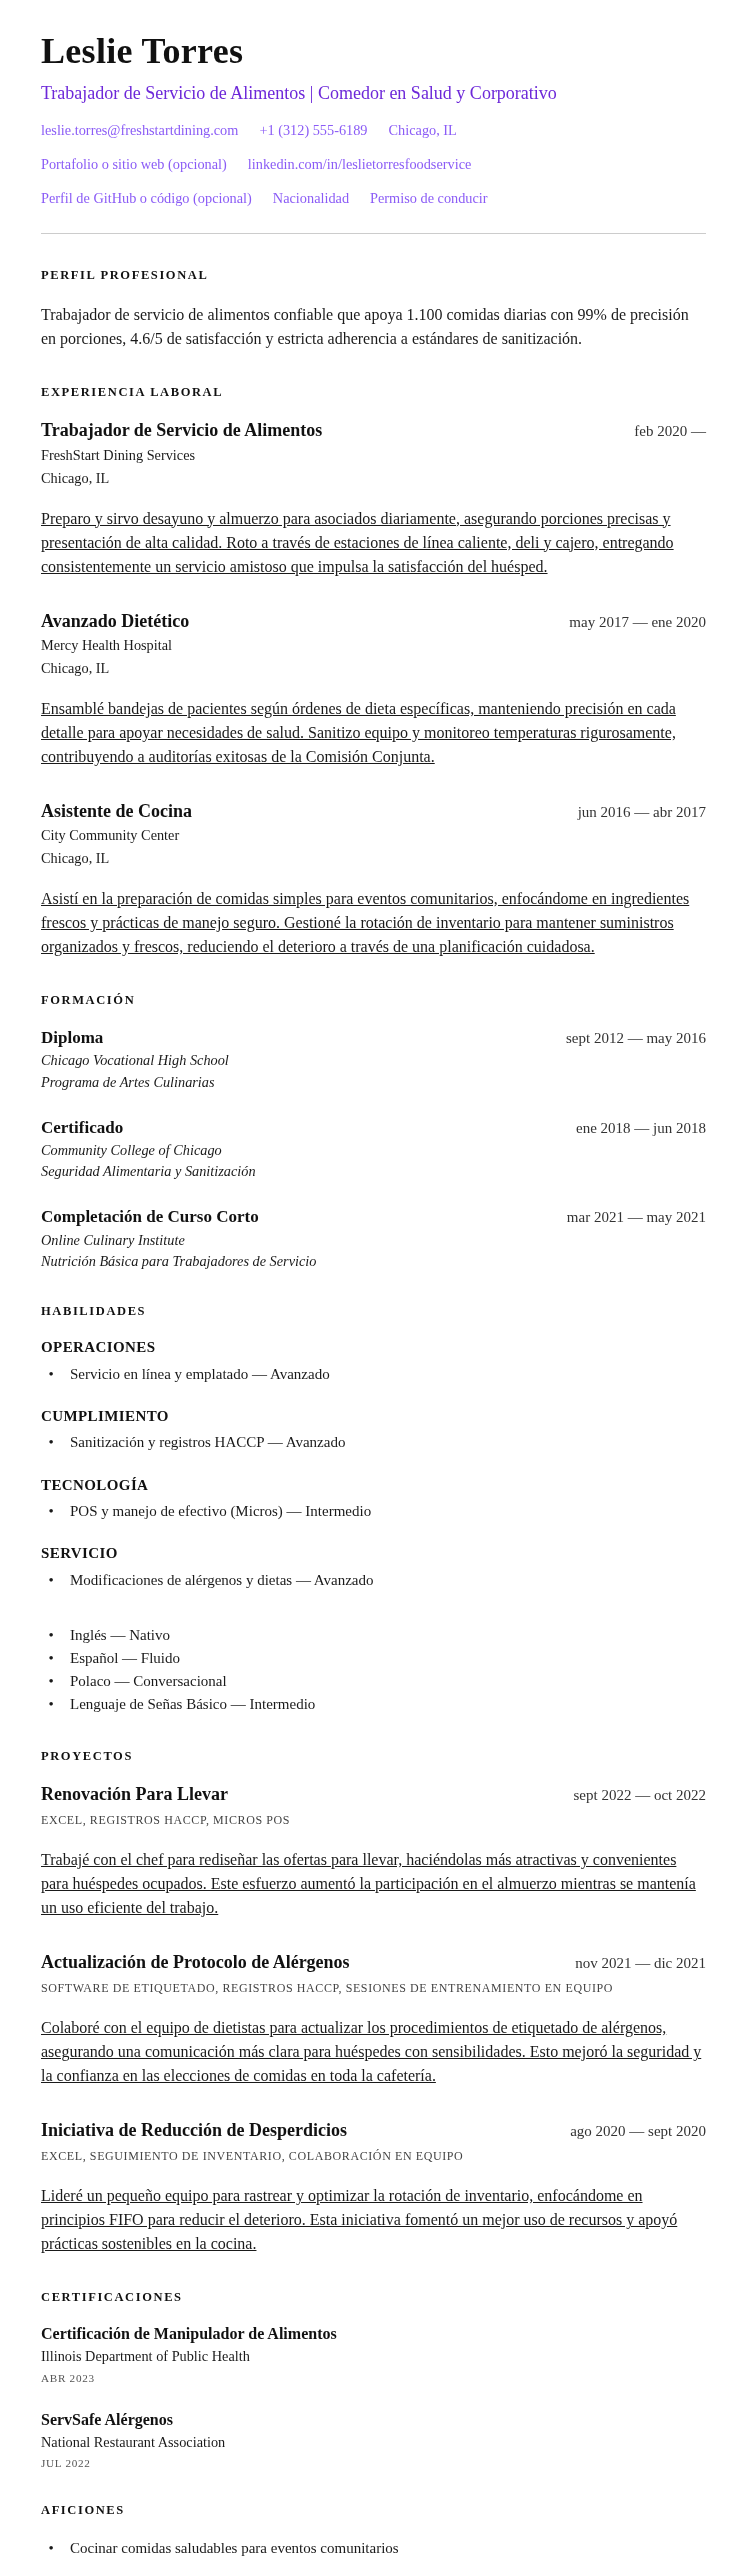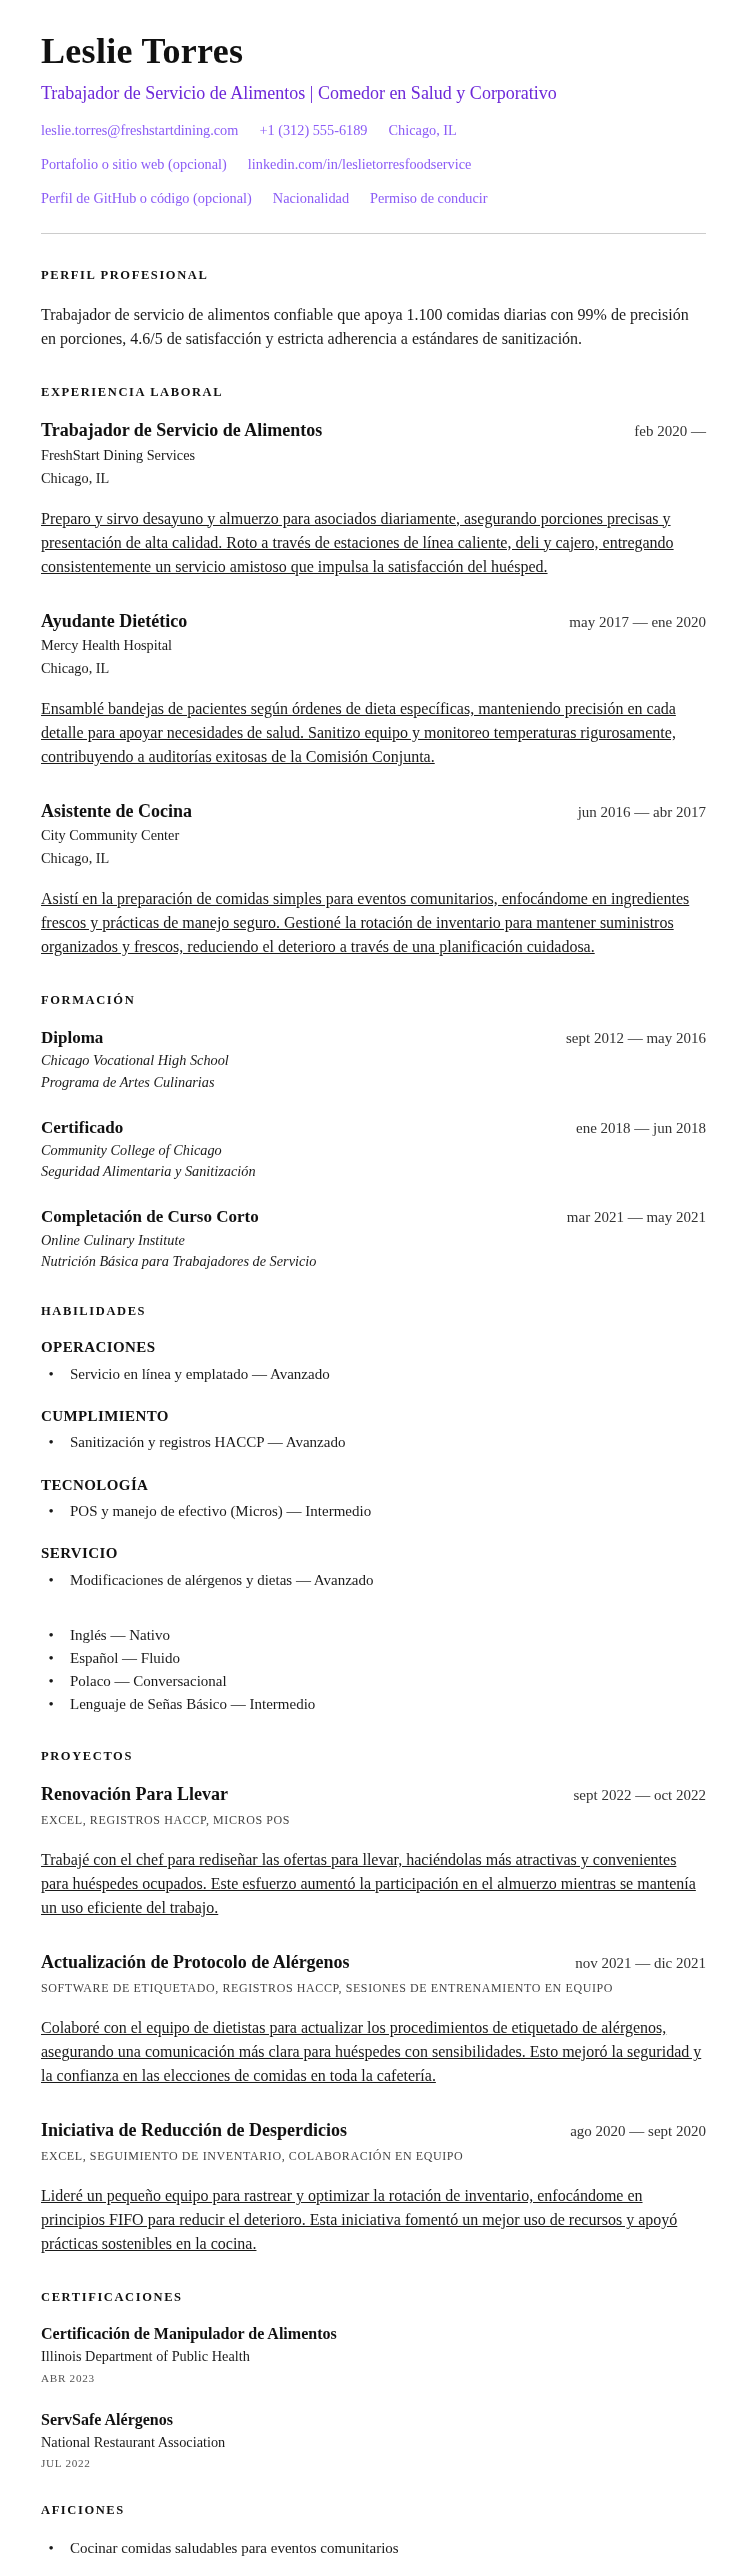--- a/index.html
+++ b/index.html
@@ -84,21 +84,21 @@
         <h3 class="entry-title">Trabajador de Servicio de Alimentos</h3>
         <span class="entry-date">feb 2020 —</span>
       </div>
       <div class="entry-sub">FreshStart Dining Services</div>
       <div class="entry-sub">Chicago, IL</div>
       <p class="entry-desc">Preparo y sirvo desayuno y almuerzo para asociados diariamente, asegurando porciones precisas y presentación de alta calidad. Roto a través de estaciones de línea caliente, deli y cajero, entregando consistentemente un servicio amistoso que impulsa la satisfacción del huésped.</p>
     </article>
 
     <article class="entry">
       <div class="entry-head">
-        <h3 class="entry-title">Ayudante Dietético</h3>
+        <h3 class="entry-title">Avanzado Dietético</h3>
         <span class="entry-date">may 2017 — ene 2020</span>
       </div>
       <div class="entry-sub">Mercy Health Hospital</div>
       <div class="entry-sub">Chicago, IL</div>
       <p class="entry-desc">Ensamblé bandejas de pacientes según órdenes de dieta específicas, manteniendo precisión en cada detalle para apoyar necesidades de salud. Sanitizo equipo y monitoreo temperaturas rigurosamente, contribuyendo a auditorías exitosas de la Comisión Conjunta.</p>
     </article>
 
     <article class="entry">
       <div class="entry-head">
         <h3 class="entry-title">Asistente de Cocina</h3>

